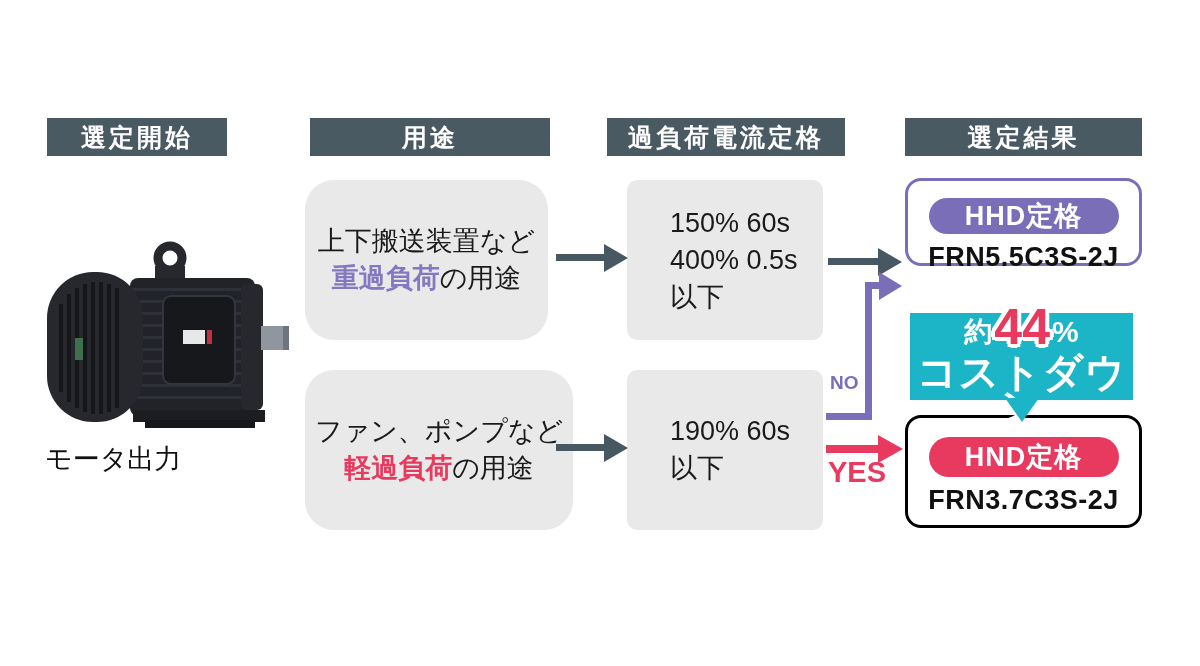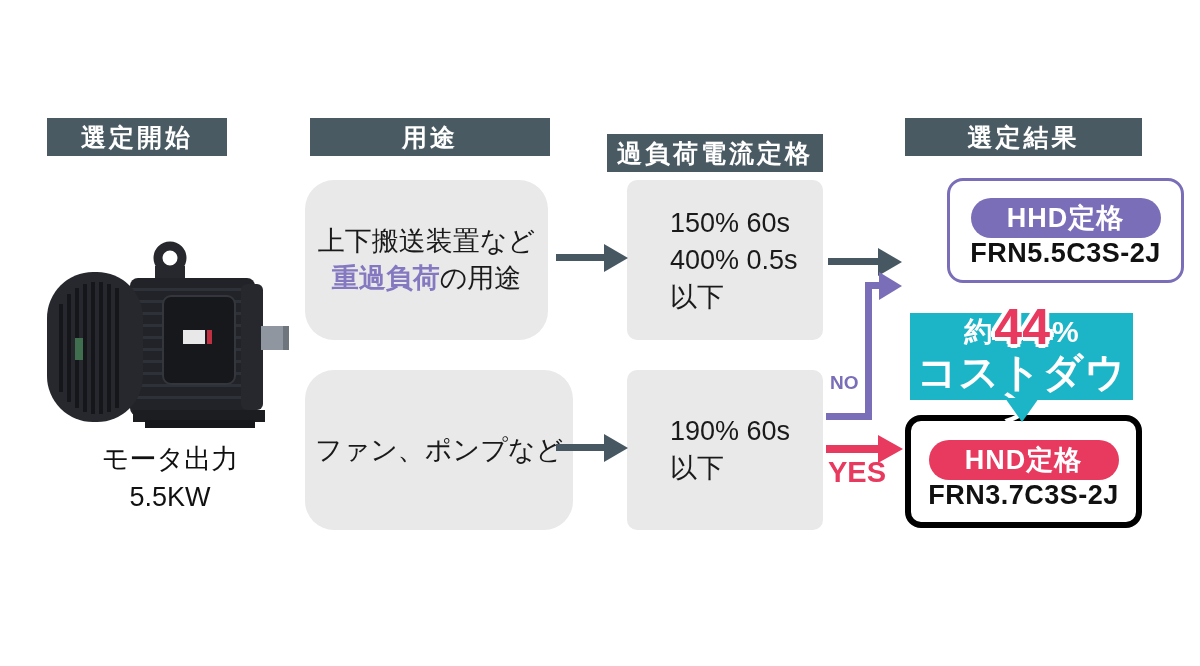--- a/index.html
+++ b/index.html
@@ -24,53 +24,53 @@
   .shaft{position:absolute;}
   .head{position:absolute;width:0;height:0;}
 
   
   .branch-label{position:absolute;font-weight:bold;letter-spacing:0px;}
 
   
   .result-box{position:absolute;width:237px;background:#ffffff;border-radius:16px;
     display:flex;flex-direction:column;align-items:center;box-sizing:border-box;}
   .result-box.hhd{border:3px solid #7b6eb8;}
-  .result-box.hnd{border:6px solid #000000;}
+  .result-box.hnd{border:3px solid #000000;}
   .pill{width:190px;height:40px;border-radius:20px;color:#ffffff;
     display:flex;align-items:center;justify-content:center;
     font-size:27px;font-weight:bold;letter-spacing:1px;}
   .pill.purple{background:#7b6eb8;}
   .pill.red{background:#e8395f;}
-  .model{font-size:27px;font-weight:bold;color:#111111;letter-spacing:0.5px;}
+  .model{font-size:27px;font-weight:bold;color:#111111;margin-top:8px;letter-spacing:0.5px;}
 
   
   .cost-box{position:absolute;left:910px;top:313px;width:223px;height:87px;background:#1cb5c8;
     color:#ffffff;text-align:center;z-index:4;}
   .cost-line1{display:flex;align-items:baseline;justify-content:center;margin-top:-14px;height:56px;}
   .cost-approx{font-size:28px;font-weight:bold;align-self:flex-end;margin-bottom:4px;}
   .cost-value{font-size:50px;font-weight:bold;color:#e8395f;line-height:56px;margin:0 2px;
     text-shadow:-3px -3px 0 #fff,3px -3px 0 #fff,-3px 3px 0 #fff,3px 3px 0 #fff,
                 -4px 0 0 #fff,4px 0 0 #fff,0 -4px 0 #fff,0 4px 0 #fff;}
   .cost-percent{font-size:30px;font-weight:bold;align-self:flex-end;margin-bottom:6px;}
   .cost-label{font-size:40px;font-weight:bold;letter-spacing:1px;line-height:34px;}
   .cost-tail{position:absolute;left:1005px;top:398px;width:0;height:0;z-index:5;
     border-left:17px solid transparent;border-right:17px solid transparent;
     border-top:24px solid #1cb5c8;}
 
-  .motor-caption{position:absolute;left:45px;top:440px;width:250px;text-align:center;
+  .motor-caption{position:absolute;left:45px;top:440px;width:250px;text-align:left;
     color:#111111;font-size:27px;line-height:38px;}
 </style>
 </head>
 <body>
 
 <div class="canvas">
 
   <div class="col-header" style="left:47px;top:118px;width:180px">選定開始</div>
   <div class="col-header" style="left:310px;top:118px;width:240px">用途</div>
-  <div class="col-header" style="left:607px;top:134px;width:216px">過負荷電流定格</div>
+  <div class="col-header" style="left:607px;top:118px;width:238px">過負荷電流定格</div>
   <div class="col-header" style="left:905px;top:118px;width:237px">選定結果</div>
 
   <svg style="position:absolute;left:45px;top:238px" width="250" height="195" viewBox="0 0 250 195">
 
     <circle cx="125" cy="20" r="12" fill="none" stroke="#26282d" stroke-width="9"></circle>
     <rect x="110" y="28" width="30" height="14" fill="#26282d"></rect>
 
     <rect x="85" y="40" width="125" height="138" rx="8" fill="#212329"></rect>
     <g fill="#2e3137">
       <rect x="85" y="50" width="125" height="3"></rect>
@@ -104,29 +104,29 @@
 
     <rect x="118" y="58" width="72" height="88" rx="8" fill="#17181c" stroke="#33363c" stroke-width="2"></rect>
     <rect x="138" y="92" width="22" height="14" fill="#e8e8e8"></rect>
     <rect x="162" y="92" width="5" height="14" fill="#c03040"></rect>
 
     <rect x="88" y="172" width="132" height="12" fill="#1b1d21"></rect>
     <rect x="100" y="182" width="110" height="8" fill="#16171b"></rect>
   </svg>
   <div class="motor-caption">
     <div>モータ出力</div>
-    <div>5.5KW</div>
   </div>
 
   <div class="panel centered" style="left:305px;top:180px;width:243px;height:160px">
     <div>上下搬送装置など</div>
     <div><span class="hl-purple">重過負荷</span><span>の用途</span></div>
   </div>
   <div class="panel centered" style="left:305px;top:370px;width:268px;height:160px">
     <div>ファン、ポンプなど</div>
+    <div><span class="hl-red">軽過負荷</span><span>の用途</span></div>
   </div>
 
   <div class="panel lefted" style="left:627px;top:180px;width:196px;height:160px">
     <div>150% 60s</div>
     <div>400% 0.5s</div>
     <div>以下</div>
   </div>
   <div class="panel lefted" style="left:627px;top:370px;width:196px;height:160px">
     <div>190% 60s</div>
     <div>以下</div>
@@ -144,21 +144,21 @@
   <div class="shaft" style="left:826px;top:413px;width:46px;height:7px;background:#7b6eb8"></div>
   <div class="shaft" style="left:865px;top:282px;width:7px;height:138px;background:#7b6eb8"></div>
   <div class="shaft" style="left:865px;top:282px;width:16px;height:7px;background:#7b6eb8"></div>
   <div class="head" style="left:879px;top:272px;border-top:14px solid transparent;border-bottom:14px solid transparent;border-left:23px solid #7b6eb8"></div>
   <div class="branch-label" style="left:830px;top:372px;font-size:19px;color:#7b6eb8">NO</div>
 
   <div class="shaft" style="left:826px;top:445px;width:52px;height:8px;background:#e8395f"></div>
   <div class="head" style="left:878px;top:435px;border-top:14px solid transparent;border-bottom:14px solid transparent;border-left:25px solid #e8395f"></div>
   <div class="branch-label" style="left:828px;top:456px;font-size:29px;color:#e8395f">YES</div>
 
-  <div class="result-box hhd" style="left:947px;top:178px;height:105px;padding-top:17px">
+  <div class="result-box hhd" style="left:905px;top:178px;height:88px;padding-top:17px">
     <div class="pill purple">HHD定格</div>
     <div class="model">FRN5.5C3S-2J</div>
   </div>
 
   <div class="cost-box">
     <div class="cost-line1">
       <span class="cost-approx">約</span>
       <span class="cost-value">44</span>
       <span class="cost-percent">%</span>
     </div>

